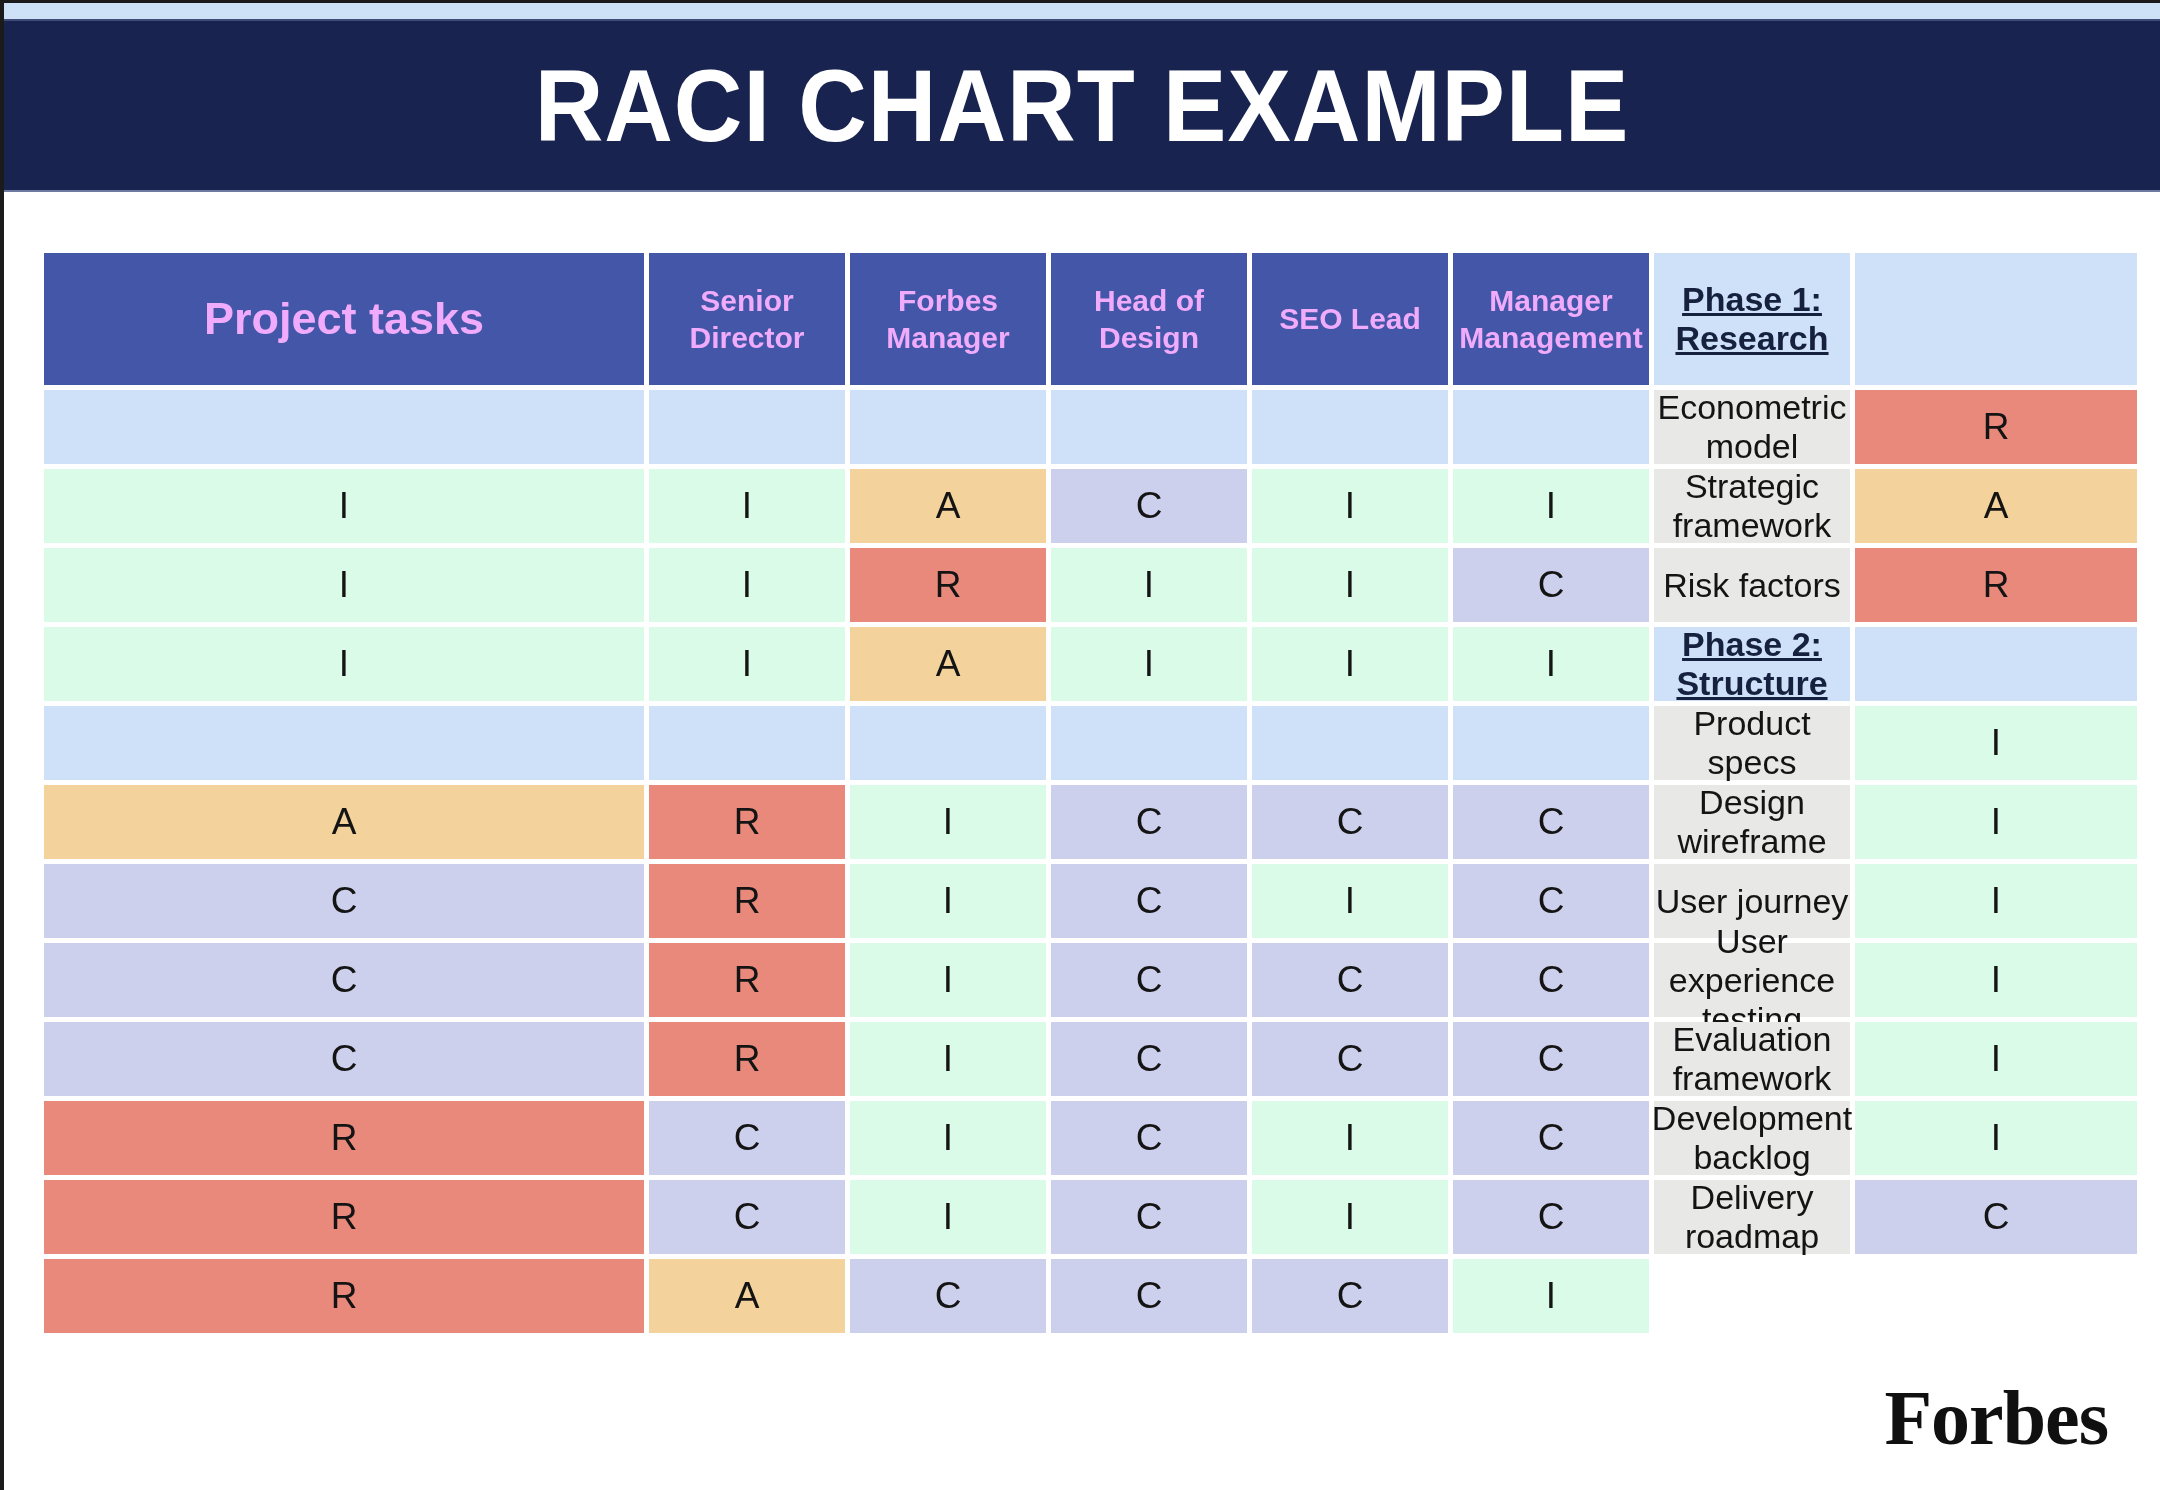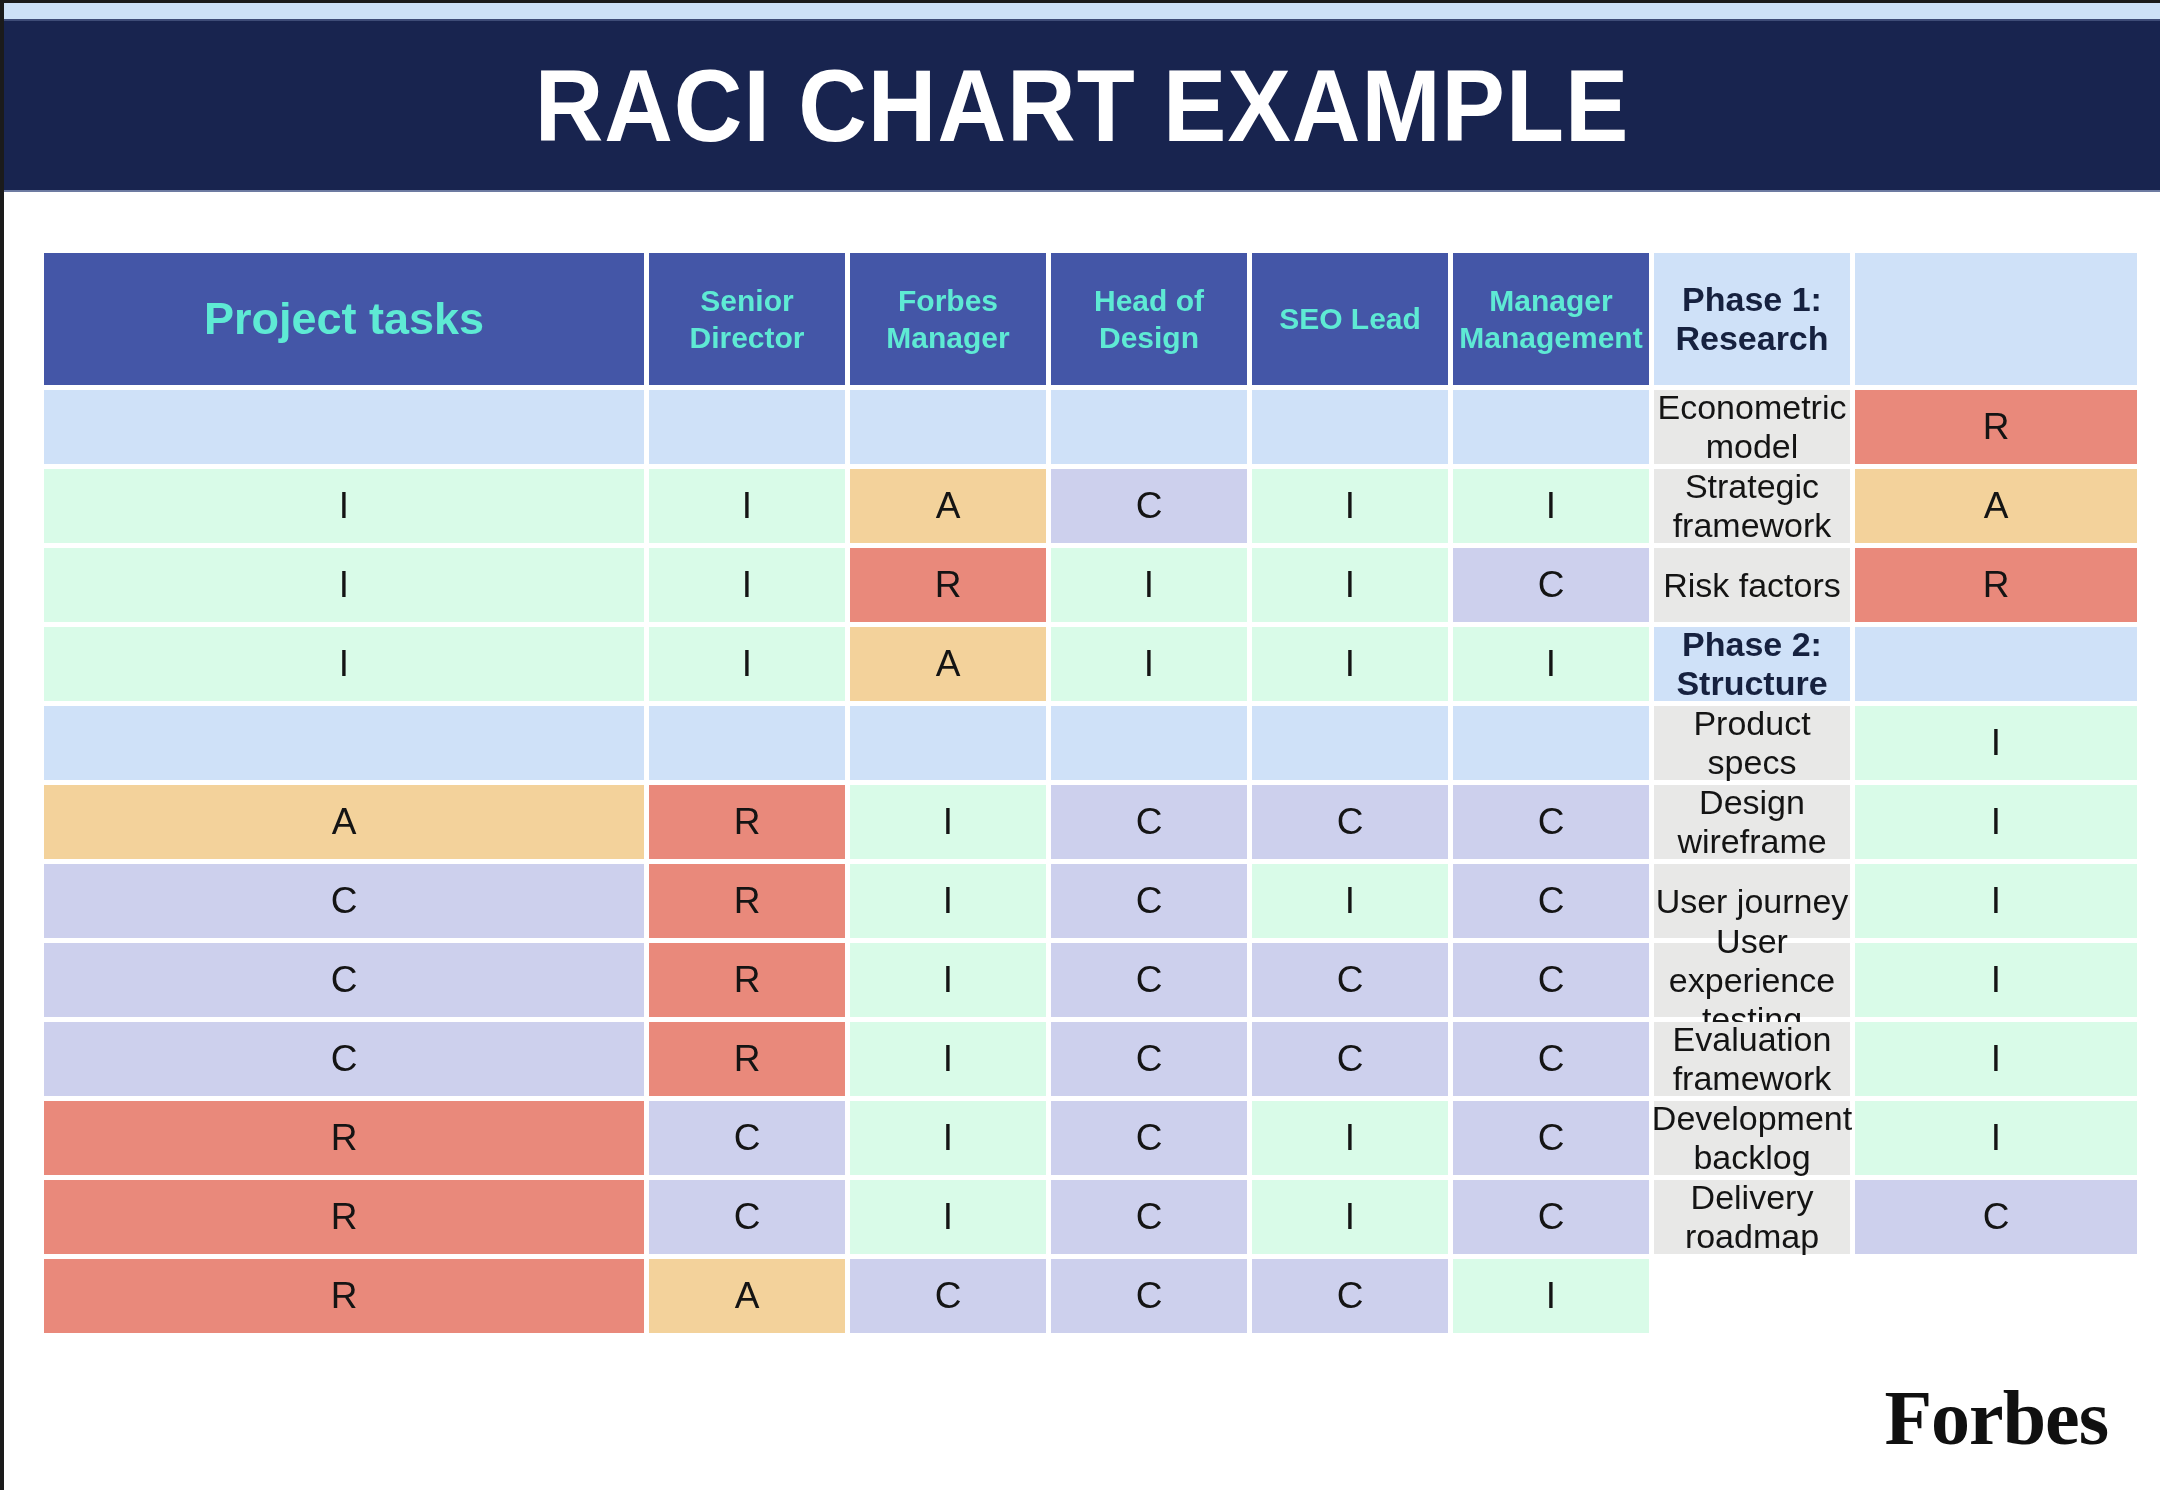--- a/index.html
+++ b/index.html
@@ -35,26 +35,26 @@
     display:grid;
     grid-template-columns:600px 196px 196px 196px 196px 196px 196px 282px;
     grid-template-rows:132px repeat(12,74px);
     gap:5px;
   }
   .cell{
     display:flex;align-items:center;justify-content:center;
     text-align:center;color:#111111;
   }
   .th{
-    background:#4456a7;color:#5eead4;font-weight:bold;
+    background:#4456a7;color:#f0abfc;font-weight:bold;
     font-size:30px;line-height:1.25;
     padding:16px 6px;box-sizing:border-box;
   }
   .th.task-th{font-size:45px;}
-  .phase-cell{background:#cfe1f8;}
+  .phase-cell{background:#cfe1f8;text-decoration:underline;}
   .phase-label{font-size:34px;font-weight:bold;color:#16213f;}
   .task-cell{background:#e8e8e7;font-size:34px;font-weight:500;color:#141414;}
   .val-cell{font-size:37px;font-weight:500;color:#141414;}
   .footer-logo{
     position:absolute;right:52px;top:1370px;height:92px;
     display:flex;align-items:baseline;
   }
   .forbes{
     font-family:"Liberation Serif", serif;
     font-weight:bold;font-size:78px;color:#101010;letter-spacing:-1px;

